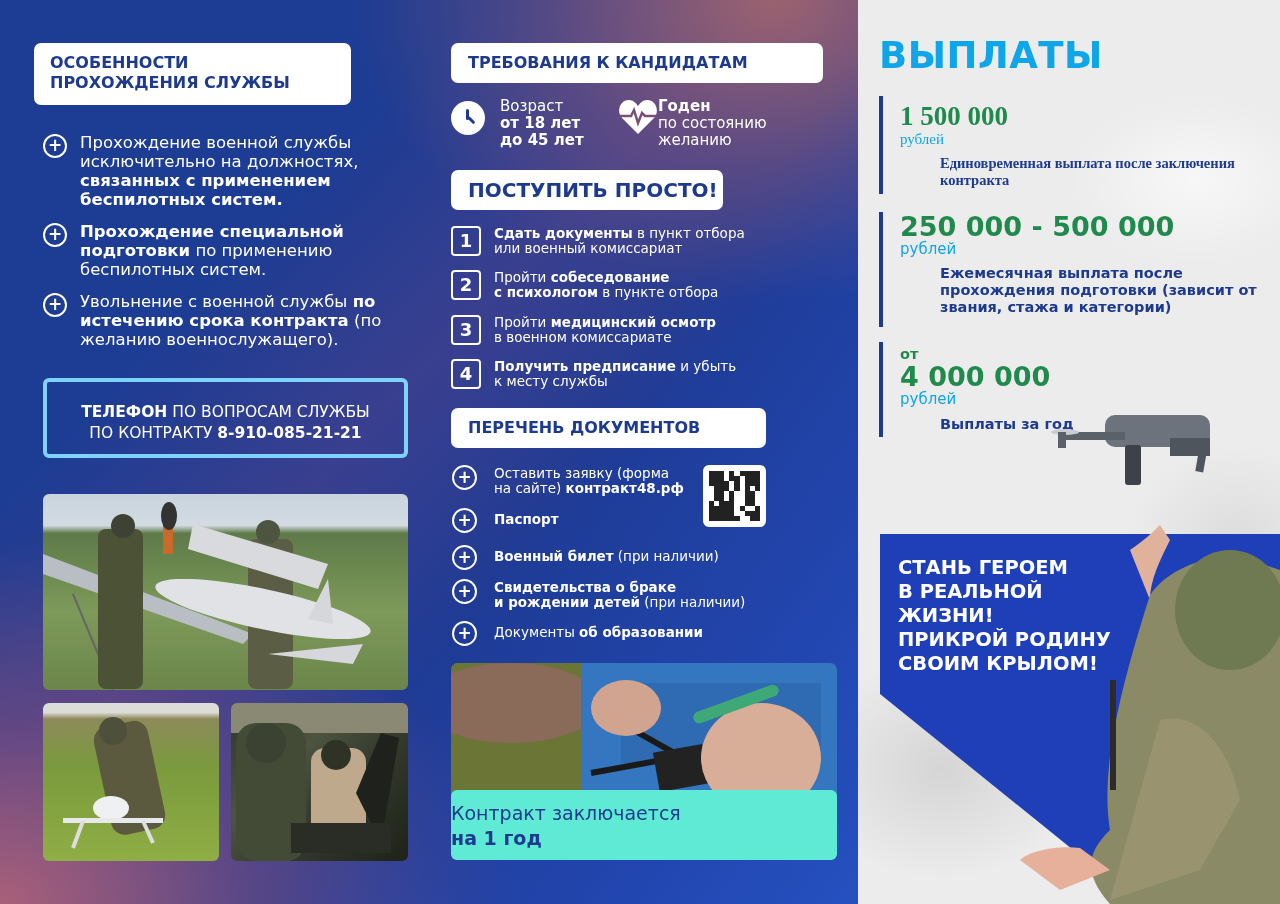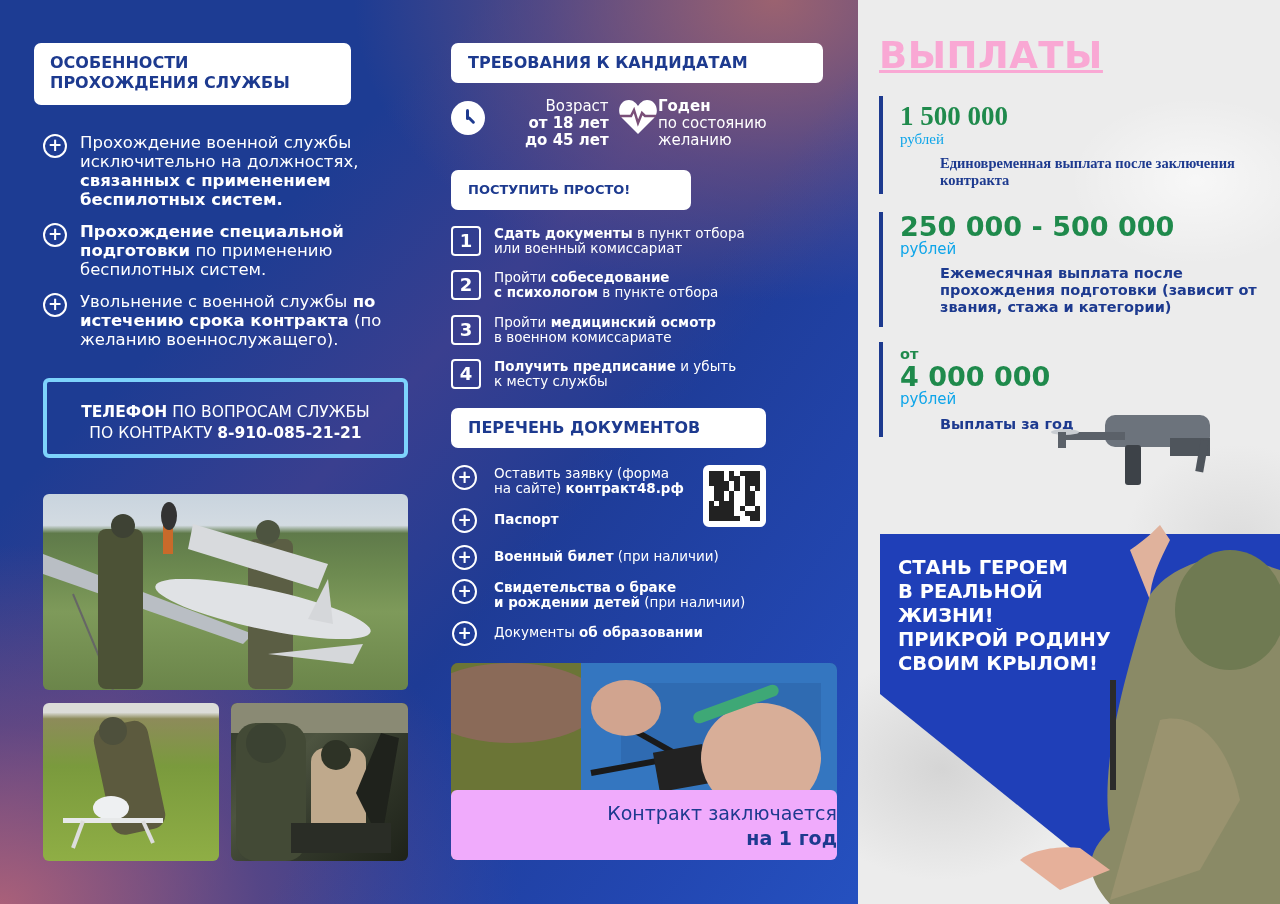--- a/index.html
+++ b/index.html
@@ -78,25 +78,25 @@
   
   .req-title { left: 451px; top: 43px; width: 372px; height: 40px; font-size: 16px; line-height: 40px; padding-left: 17px; }
   .req-item { position: absolute; color: #fff; font-size: 15px; line-height: 17px; }
   .req-age { left: 451px; top: 98px; }
   .req-health { left: 618px; top: 98px; }
   .clock-icon {
     position: absolute; left: 0; top: 3px; width: 34px; height: 34px; border-radius: 50%; background: #fff;
   }
   .clock-icon::before { content: ""; position: absolute; left: 15px; top: 8px; width: 3px; height: 11px; background: #1d3a8f; border-radius: 2px; }
   .clock-icon::after { content: ""; position: absolute; left: 16px; top: 17px; width: 3px; height: 9px; background: #1d3a8f; border-radius: 2px; transform: rotate(-45deg); transform-origin: top left; }
-  .req-age .txt { margin-left: 74px; display: block; text-align: right; }
+  .req-age .txt { margin-left: 49px; display: block; }
   .req-health .txt { margin-left: 40px; display: block; }
   .heart-icon { position: absolute; left: 0; top: 0; width: 40px; height: 38px; }
 
-  .easy-title { left: 451px; top: 170px; width: 240px; height: 40px; font-size: 13px; line-height: 40px; padding-left: 17px; }
+  .easy-title { left: 451px; top: 170px; width: 272px; height: 40px; font-size: 20px; line-height: 40px; padding-left: 17px; }
   .step { position: absolute; left: 451px; color: #fff; font-size: 13.5px; line-height: 15px; width: 320px; }
   .step .num {
     position: absolute; left: 0; top: 0; width: 30px; height: 30px; border: 2px solid #fff; border-radius: 4px;
     text-align: center; font-weight: bold; font-size: 18px; line-height: 26px;
   }
   .step .txt { margin-left: 43px; display: block; }
   .s1 { top: 226px; } .s2 { top: 270px; } .s3 { top: 315px; } .s4 { top: 359px; }
 
   .docs-title { left: 451px; top: 408px; width: 315px; height: 40px; font-size: 16px; line-height: 40px; padding-left: 17px; }
   .doc { position: absolute; left: 451px; color: #fff; font-size: 13.5px; line-height: 15px; width: 320px; }
@@ -112,27 +112,27 @@
   }
   .qr-grid { width: 51px; height: 50px; display: grid; grid-template-columns: repeat(10, 1fr); grid-template-rows: repeat(10, 1fr); }
   .qr-grid span { background: #222; }
   .qr-grid span.w { background: #fff; }
 
   .contract-card {
     position: absolute; left: 451px; top: 663px; width: 386px; height: 197px; border-radius: 7px; overflow: hidden;
     background: linear-gradient(120deg, #5a6231 0%, #6f7a3a 22%, #2a5fa8 28%, #3d7cc4 55%, #2b5d9d 75%, #1a2a40 100%);
   }
   .contract-label {
-    position: absolute; left: 451px; top: 790px; width: 386px; height: 70px; background: #f0abfc; border-radius: 6px;
-    text-align: right; color: #1d3a8f; font-size: 19px; line-height: 25px; padding-top: 11px;
+    position: absolute; left: 451px; top: 790px; width: 386px; height: 70px; background: #5eead4; border-radius: 6px;
+    text-align: left; color: #1d3a8f; font-size: 19px; line-height: 25px; padding-top: 11px;
   }
   .contract-label b { display: block; font-weight: bold; }
 
   
-  .pay-title { position: absolute; left: 879px; top: 34px; color: #f9a8d4; font-weight: bold; font-size: 37px; letter-spacing: 0.5px; text-decoration: underline; }
+  .pay-title { position: absolute; left: 879px; top: 34px; color: #0ea5e9; font-weight: bold; font-size: 37px; letter-spacing: 0.5px; }
   .pay-block { position: absolute; left: 879px; border-left: 4px solid #1d3a8f; padding-left: 17px; }
   .pay-block .pre { color: #1f8a4c; font-size: 14.5px; line-height: 16px; display: block; font-weight: bold; }
   .pay-block .amount { color: #1f8a4c; font-weight: bold; font-size: 27px; line-height: 29px; display: block; }
   .pay-block .unit { color: #0ea5e9; font-size: 15px; line-height: 17px; display: block; }
   .pay-block .desc { color: #1d3a8f; font-size: 14.5px; line-height: 17px; display: block; margin-top: 7px; font-weight: bold; margin-left: 40px; }
   .p1 { top: 96px; height: 98px; padding-top: 6px; font-family: Liberation Serif, serif; }
   .p2 { top: 212px; height: 115px; padding-top: 0px; }
   .p3 { top: 342px; height: 95px; padding-top: 4px; }
   .p3 .desc { margin-top: 8px; }
 

